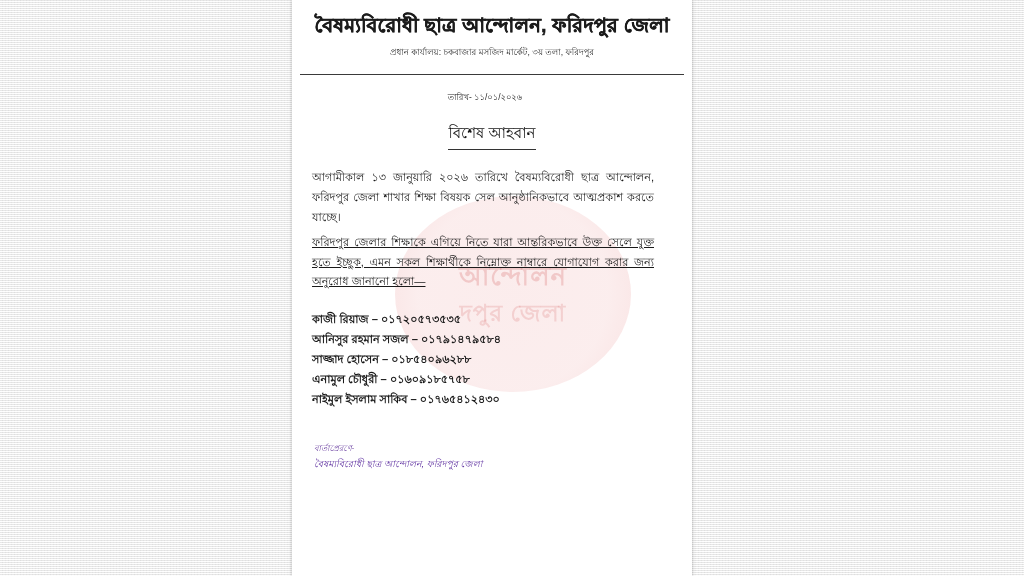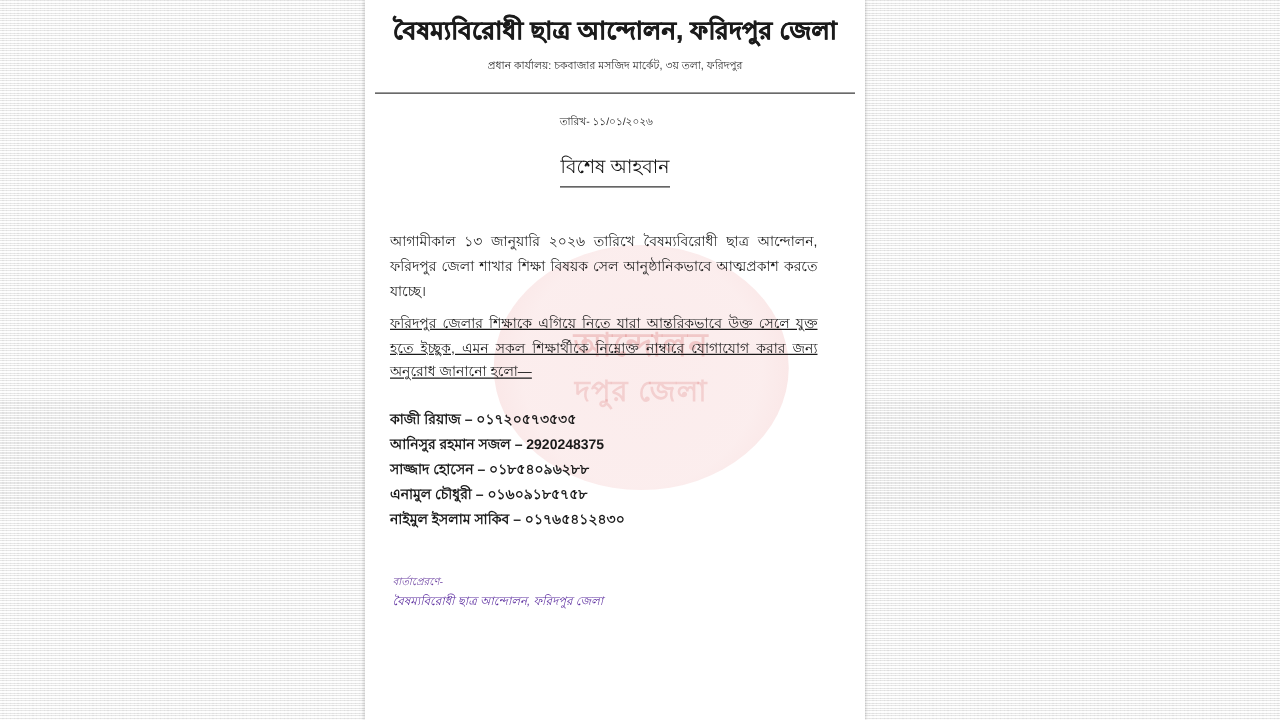--- a/index.html
+++ b/index.html
@@ -120,21 +120,21 @@
   }
 
   
   .para {
     margin: 0 38px 0 20px;
     font-size: 11.2px;
     line-height: 1.75;
     color: #1a1a1a;
     text-align: justify;
   }
-  #para-1 { margin-top: 35px; }
+  #para-1 { margin-top: 18px; }
   #para-2 { margin-top: 6px; text-decoration: underline; }
 
   
   #contact-list {
     margin: 18px 20px 0 20px;
     list-style: none;
     padding: 0;
     font-weight: bold;
   }
   #contact-list li {
@@ -193,21 +193,21 @@
 
     <ul id="contact-list">
       <li>
         <span>কাজী রিয়াজ</span>
         <span>–</span>
         <span>০১৭২০৫৭৩৫৩৫</span>
       </li>
       <li>
         <span>আনিসুর রহমান সজল</span>
         <span>–</span>
-        <span>2920248375</span>
+        <span>০১৭৯১৪৭৯৫৮৪</span>
       </li>
       <li>
         <span>সাজ্জাদ হোসেন</span>
         <span>–</span>
         <span>০১৮৫৪০৯৬২৮৮</span>
       </li>
       <li>
         <span>এনামুল চৌধুরী</span>
         <span>–</span>
         <span>০১৬০৯১৮৫৭৫৮</span>

